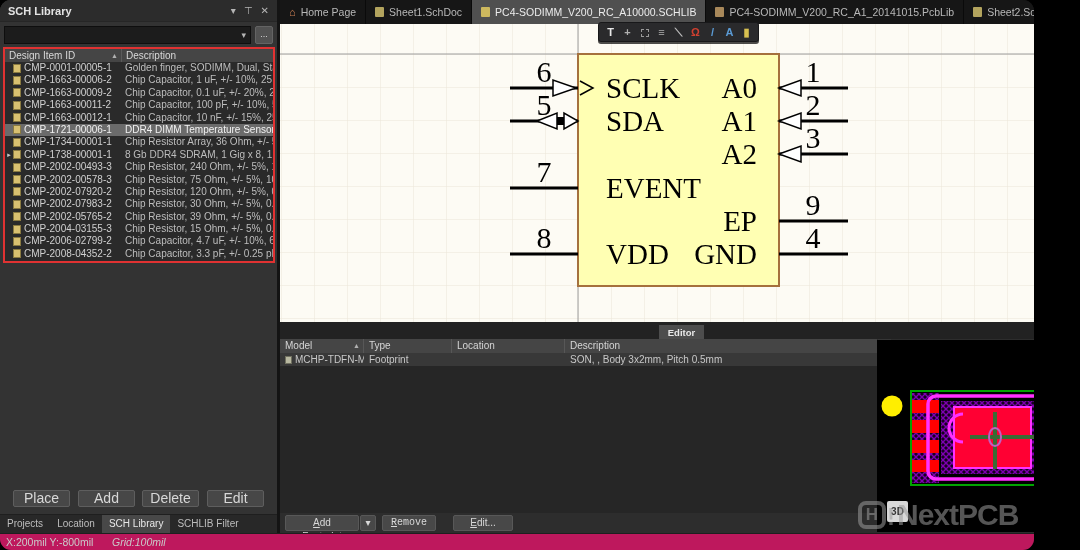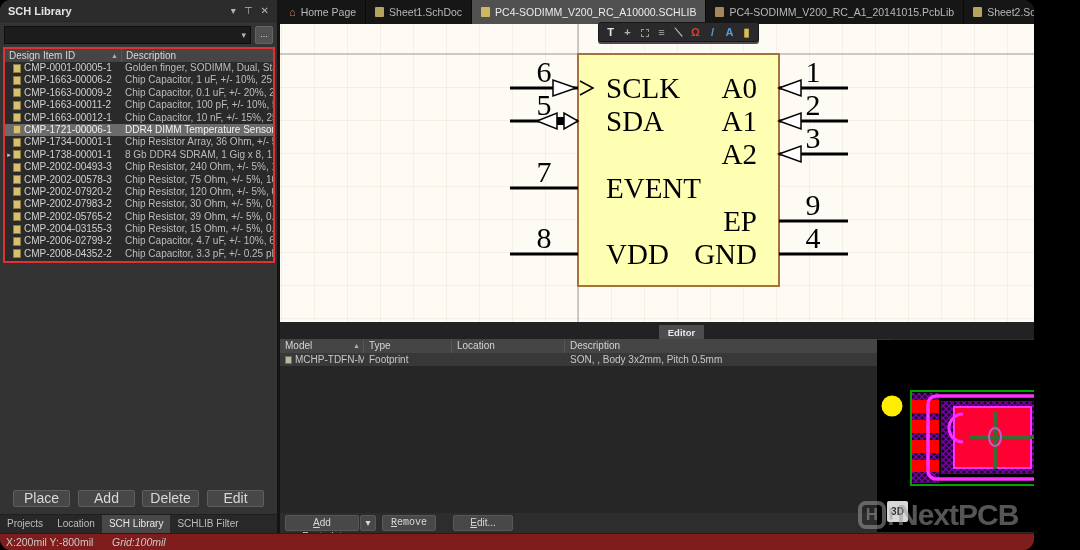--- a/index.html
+++ b/index.html
@@ -78,21 +78,21 @@
   .ed-btn u { text-decoration:underline; }
   #add-fp-caret { width:16px; padding:0; margin-left:1px; }
   #btn-remove { margin-left:6px; width:54px; padding:0;font-family:Liberation Mono, monospace; }
   #btn-edit { margin-left:17px; width:60px; padding:0; }
 
   #preview { position:absolute; left:597px; top:18px; width:203px; height:192px; background:#000; }
   #view3d-badge { position:absolute; left:10px; top:161px; width:21px; height:21px; background:#d8d8d8;
                   border-radius:2px; color:#333; font-size:10px; font-weight:bold; text-align:center; line-height:21px; }
 
   
-  #statusbar { position:absolute; left:0; top:533px; width:1080px; height:17px; background:#7f1d1d;
+  #statusbar { position:absolute; left:0; top:533px; width:1080px; height:17px; background:#be185d;
                border-top:1px solid #1f1f1f; font-size:10.5px; color:#cacaca; line-height:16px; }
   #status-pos { position:absolute; left:6px; }
   #status-grid { position:absolute; left:112px;font-style:italic; }
   #panels-btn { position:absolute; left:1046px; top:2px; width:40px; height:13px; background:#4f4f4f;
                 border:1px solid #5e5e5e; border-radius:2px; font-size:9.5px; line-height:11px; text-align:center; color:#ddd; }
 
   
   #watermark { position:absolute; left:858px; top:498px; display:flex; align-items:center;
                opacity:0.55; color:#9b9b9b; pointer-events:none; }
   #wm-logo { width:28px; height:28px; border:4px solid #9b9b9b; border-radius:8px; font-size:17px;

